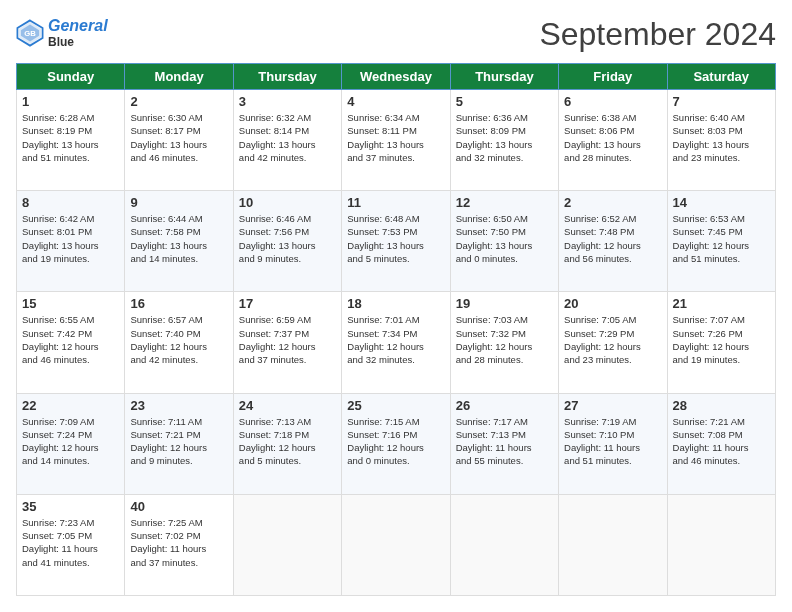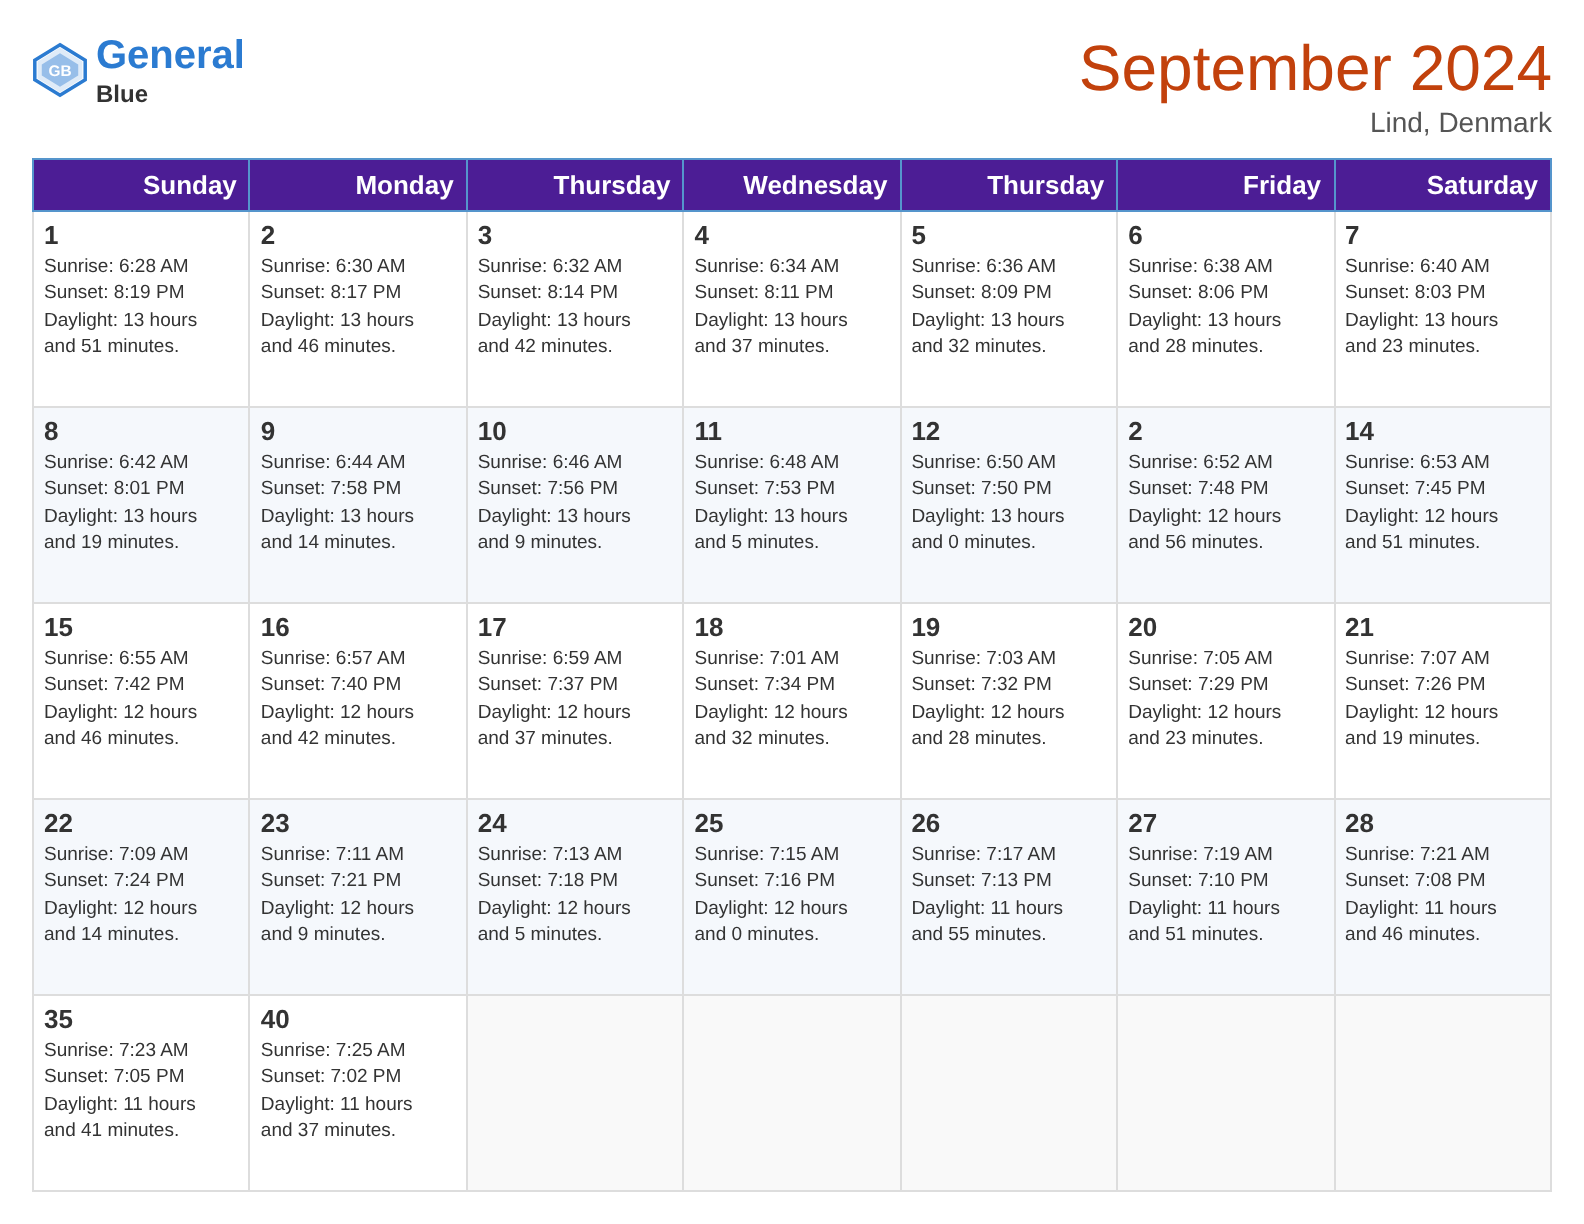--- a/index.html
+++ b/index.html
@@ -32,37 +32,37 @@
     .logo-icon {
       width: 28px;
       height: 28px;
     }
     .title-block {
       text-align: right;
     }
     .month-title {
       font-size: 32px;
       font-weight: normal;
-      color: #c2410c;
+      color: #404040;
     }
     .location {
       font-size: 14px;
       color: #555;
     }
     .calendar {
       flex: 1;
       border: 1px solid #ccc;
       border-collapse: collapse;
       width: 100%;
       table-layout: fixed;
     }
     .calendar th {
-      background-color: #4c1d95;
+      background-color: #15803d;
       color: white;
-      text-align: right;
+      text-align: center;
       padding: 5px 6px;
       font-size: 13px;
       font-weight: bold;
       border: 1px solid #5595cc;
     }
     .calendar td {
       vertical-align: top;
       padding: 4px 5px;
       border: 1px solid #ddd;
       font-size: 10px;
@@ -93,29 +93,28 @@
 <div class="page">
   <div class="header">
     <div class="logo">
       <svg class="logo-icon" viewBox="0 0 40 40">
         <polygon points="20,4 36,14 36,26 20,36 4,26 4,14" fill="#2b7bd1" opacity="0.15"></polygon>
         <polygon points="20,2 38,13 38,27 20,38 2,27 2,13" fill="none" stroke="#2b7bd1" stroke-width="2.5"></polygon>
         <polygon points="20,8 33,16 33,24 20,32 7,24 7,16" fill="#2b7bd1" opacity="0.4"></polygon>
         <text x="20" y="24" text-anchor="middle" font-size="11" font-weight="bold" fill="#fff">GB</text>
       </svg>
       <div>
-        <div style="font-size:20px;font-weight:bold;color:#333;line-height:1.2;">
+        <div style="font-size:16px;font-weight:bold;color:#333;line-height:1.2;font-style:italic;">
           <span style="color:#2b7bd1;">General</span>
         </div>
         <div style="font-size:12px;font-weight:bold;color:#333;line-height:1.2;">Blue</div>
       </div>
     </div>
     <div class="title-block">
       <div class="month-title">September 2024</div>
-      <div class="location">Lind, Denmark</div>
     </div>
   </div>
 
   <table class="calendar">
     <thead>
       <tr>
       <th>Sunday</th>
           <th>Monday</th>
           <th>Thursday</th>
           <th>Wednesday</th>

